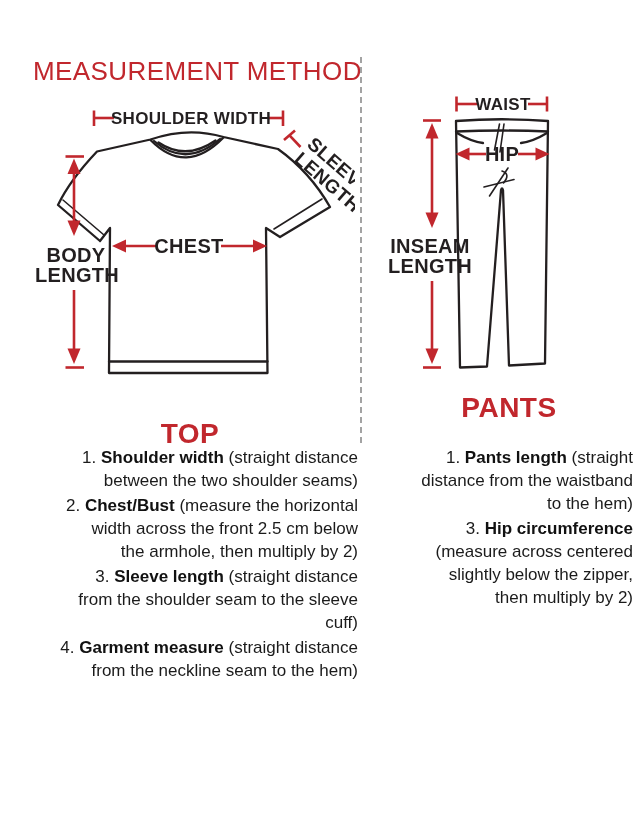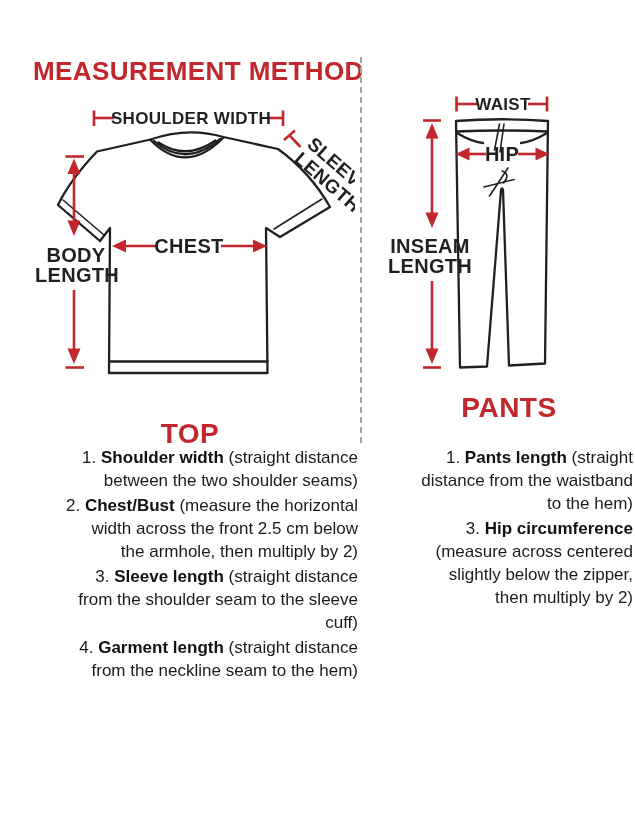--- a/index.html
+++ b/index.html
@@ -1,21 +1,21 @@
 <!DOCTYPE html>
 <html><head>
 <meta charset="utf-8">
 <style>
   html,body{margin:0;padding:0;background:#ffffff;}
   .page{
     position:relative;width:635px;height:816px;background:#ffffff;overflow:hidden;
     font-family:"Liberation Sans",sans-serif;color:#1b1b1b;
   }
   .title{
-    position:absolute;left:33px;top:56px;font-size:26px;font-weight:700;
+    position:absolute;left:33px;top:56px;font-size:26px;font-weight:400;
     letter-spacing:0.4px;color:#c1272d;white-space:nowrap;
   }
   .diagram{position:absolute;}
   .diagram-left{left:25px;top:90px;width:330px;height:310px;}
   .diagram-right{left:370px;top:90px;width:265px;height:310px;}
   .divider{
     position:absolute;left:360px;top:57px;height:386px;width:0;
     border-left:2px dashed #a3a3a3;
   }
   .caption{
@@ -158,21 +158,21 @@
 
   <div class="instructions instructions-left">
     <p><span>1.</span> <b>Shoulder width</b><span class="rest"> (straight distance
 between the two shoulder seams)</span></p>
     <p><span>2.</span> <b>Chest/Bust</b><span class="rest"> (measure the horizontal
 width across the front 2.5 cm below
 the armhole, then multiply by 2)</span></p>
     <p><span>3.</span> <b>Sleeve length</b><span class="rest"> (straight distance
 from the shoulder seam to the sleeve
 cuff)</span></p>
-    <p><span>4.</span> <b>Garment length</b><span class="rest"> (straight distance
+    <p><span>4.</span> <b>Garment measure</b><span class="rest"> (straight distance
 from the neckline seam to the hem)</span></p>
   </div>
 
   <div class="instructions instructions-right">
     <p><span>1.</span> <b>Pants length</b><span class="rest"> (straight
 distance from the waistband
 to the hem)</span></p>
     <p><span>3.</span> <b>Hip circumference</b><span class="rest">
 (measure across centered
 slightly below the zipper,

